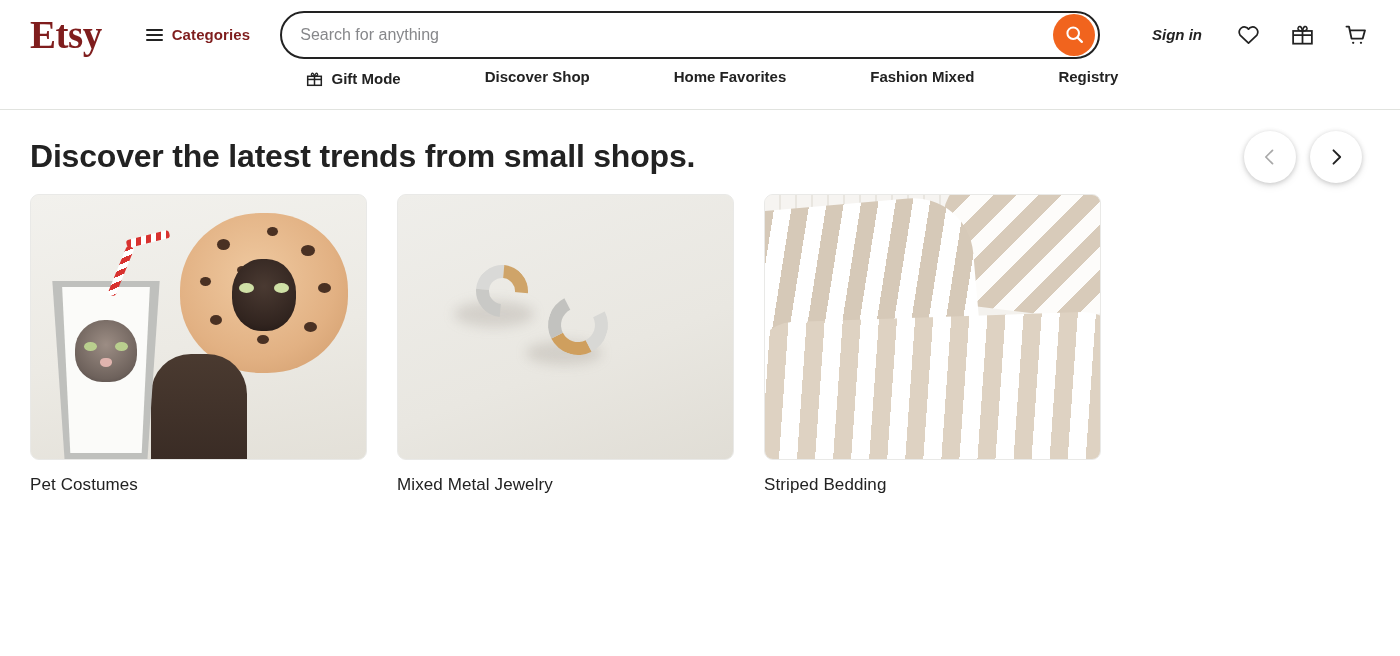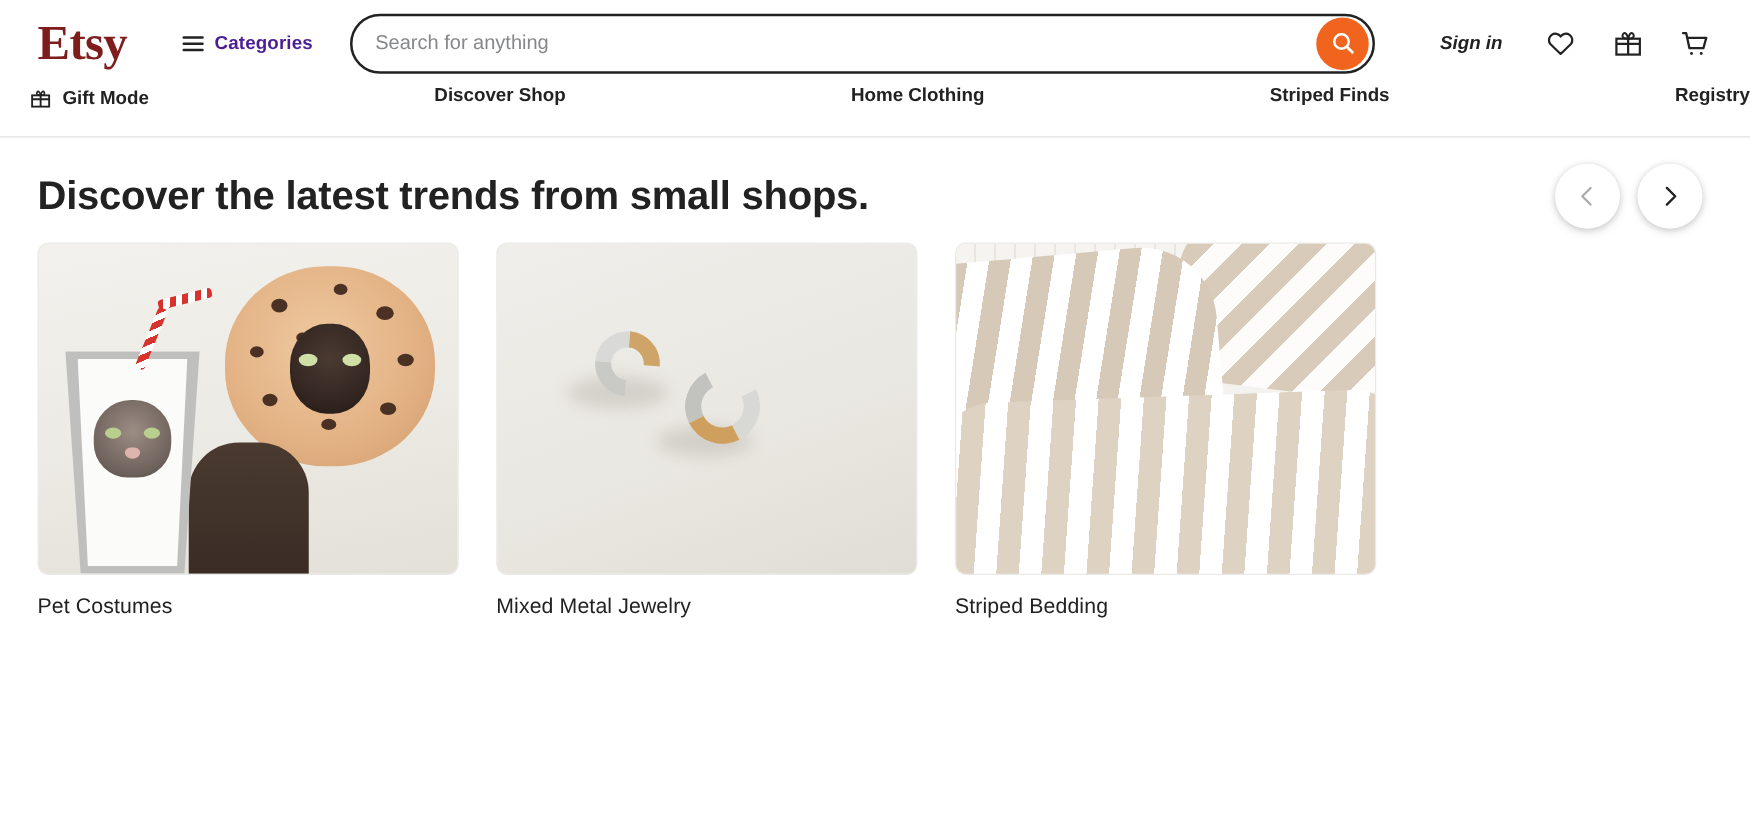--- a/index.html
+++ b/index.html
@@ -59,21 +59,21 @@
   .hamburger span {
     display: block;
     width: 100%;
     height: 2px;
     background: #222222;
     border-radius: 1px;
   }
   .categories-label {
     font-size: 15px;
     font-weight: 700;
-    color: #4c1d95;
+    color: #7f1d1d;
     letter-spacing: 0.1px;
   }
 
   .search-wrap {
     flex: 1;
     margin-left: 30px;
     margin-right: 26px;
     max-width: 820px;
     position: relative;
   }
@@ -135,21 +135,21 @@
     cursor: pointer;
     background: none;
     border: none;
   }
 
   
   .header-nav {
     height: 40px;
     display: flex;
     align-items: flex-start;
-    justify-content: space-between;
+    justify-content: center;
     gap: 0;
     padding-left: 23px;
   }
   .nav-item {
     display: flex;
     align-items: center;
     gap: 8px;
     font-size: 15px;
     font-weight: 700;
     color: #222222;
@@ -422,25 +422,25 @@
         <path d="M12 9.2s2.7 0 3.6-1.1-.3-3.3-1.6-2.7S12 9.2 12 9.2Z" stroke="#222222" stroke-width="1.7"></path>
       </svg>
       <span>Gift Mode</span>
     </div>
 
     <div class="nav-item">
       <span>Discover Shop</span>
     </div>
 
     <div class="nav-item">
-      <span>Home Clothing</span>
+      <span>Home Favorites</span>
     </div>
 
     <div class="nav-item">
-      <span>Striped Finds</span>
+      <span>Fashion Mixed</span>
     </div>
 
     <div class="nav-item">
       <span>Registry</span>
     </div>
   </div>
 </div>
 
 <div class="main">
 

